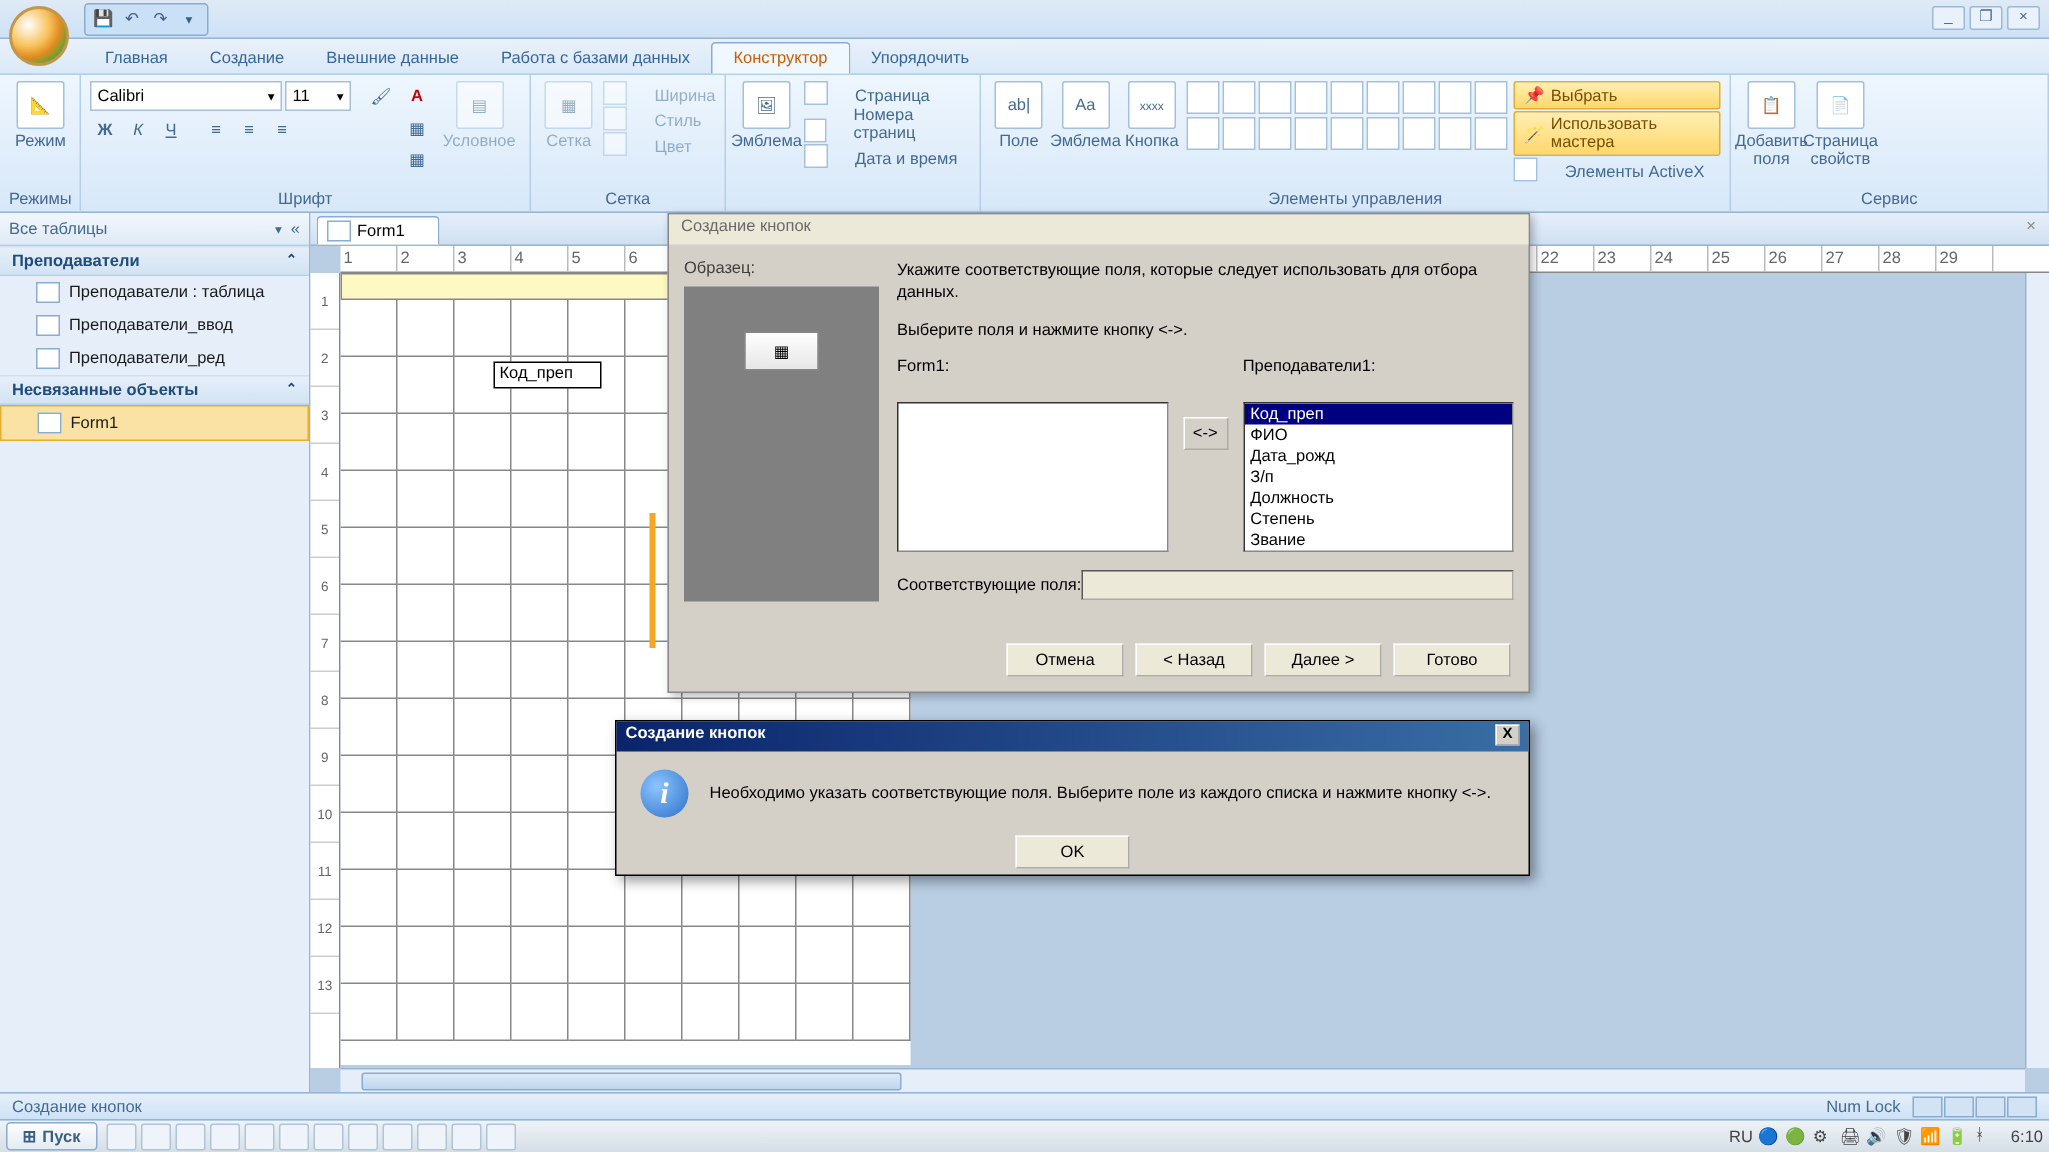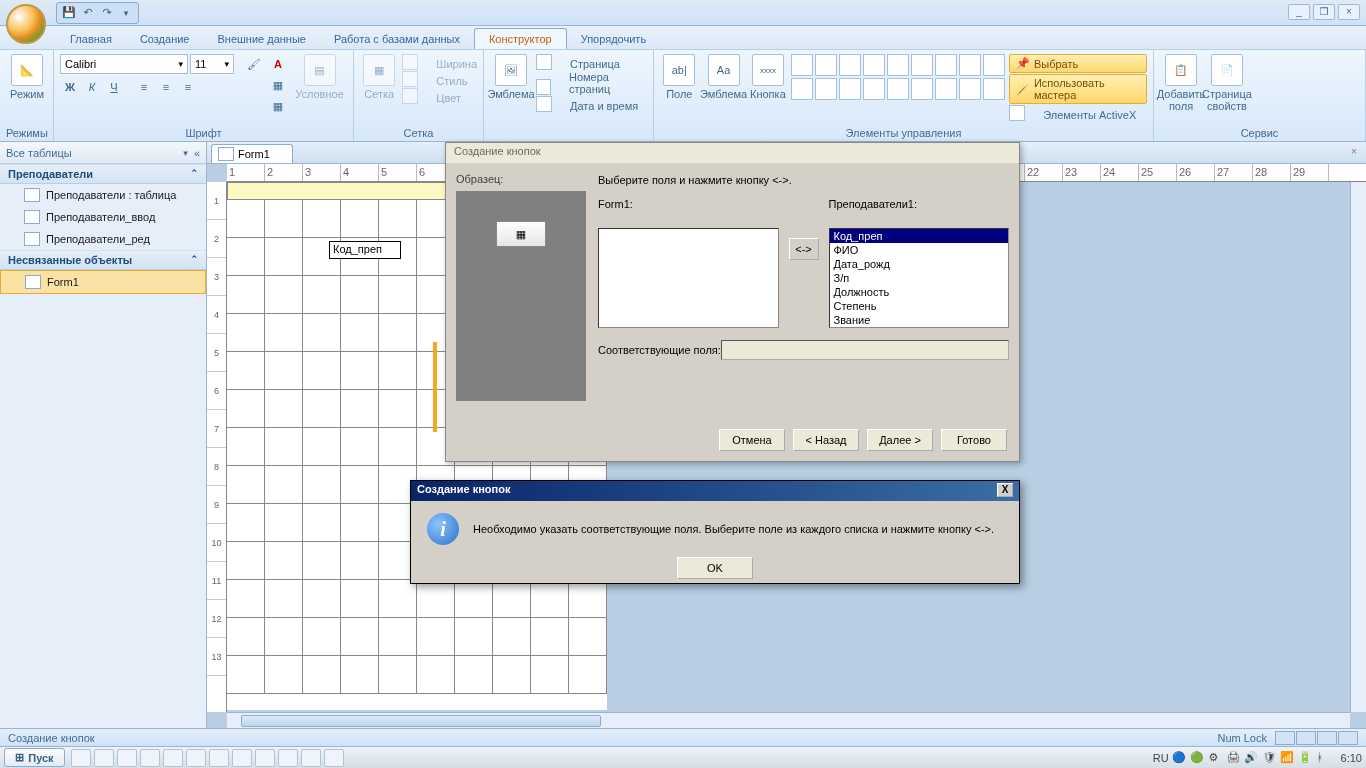--- a/index.html
+++ b/index.html
@@ -80,21 +80,21 @@
 .wiz-cols { display:flex; gap:10px; align-items:flex-start; }
 .wiz-col { flex:1; }
 .wiz-lbl { margin-bottom:18px; }
 .listbox { width:100%; height:100px; background:#fff; border:1px inset #888; overflow:auto; }
 .listbox .li { padding:1px 4px; cursor:default; }
 .listbox .li.sel { background:#000080; color:#fff; }
 .move-btn { width:30px; height:22px; border:1px outset #fff; background:#d4d0c8; margin-top:40px; }
 .wiz-matchrow { display:flex; align-items:center; gap:0; margin-top:12px; }
 .wiz-match-box { flex:1; height:20px; background:#ece9d8; border:1px inset #aaa; }
 .wiz-buttons { position:absolute; bottom:10px; right:12px; display:flex; gap:8px; }
-.dlg-btn { width:66px; height:22px; background:#ece9d8; border:1px outset #fff; cursor:default; }
+.dlg-btn { width:78px; height:22px; background:#ece9d8; border:1px outset #fff; cursor:default; }
 
 
 .alert { position:absolute; left:410px; top:480px; width:610px; height:104px; background:#d4d0c8; border:1px solid #000; box-shadow:3px 3px 8px rgba(0,0,0,0.4); z-index:60; }
 .alert-title { height:20px; background:linear-gradient(90deg,#0a246a,#3a6ea5); color:#fff; padding:2px 6px; font-weight:bold; font-size:11px; display:flex; justify-content:space-between; }
 .alert-close { width:16px; height:14px; background:#d4d0c8; border:1px outset #fff; color:#000; text-align:center; line-height:12px; font-size:10px; font-weight:bold; }
 .alert-body { display:flex; align-items:center; gap:14px; padding:12px 16px; }
 .info-ico { width:32px; height:32px; border-radius:50%; background:radial-gradient(circle at 35% 35%,#8ec5ff,#2a6fc9); display:flex;align-items:center;justify-content:center;color:#fff;font-weight:bold;font-size:20px;font-family:Georgia,serif; font-style:italic; }
 .alert-btns { text-align:center; }
 .alert-btn { width:76px; height:22px; background:#ece9d8; border:1px outset #fff; }
 
@@ -506,20 +506,21 @@
 <div class="wizard">
   <div class="wiz-title">Создание кнопок</div>
   <div class="wiz-body">
     <div class="wiz-sample">
       <div class="wiz-sample-lbl">Образец:</div>
       <div class="wiz-sample-box">
         <div class="wiz-sample-btn">▦</div>
       </div>
     </div>
     <div class="wiz-right">
+      <div class="wiz-text">Укажите соответствующие поля, которые следует использовать для отбора данных.</div>
       <div class="wiz-text">Выберите поля и нажмите кнопку &lt;-&gt;.</div>
       <div class="wiz-cols">
         <div class="wiz-col">
           <div class="wiz-lbl">Form1:</div>
           <div class="listbox"></div>
         </div>
         <button class="move-btn">&lt;-&gt;</button>
         <div class="wiz-col">
           <div class="wiz-lbl">Преподаватели1:</div>
           <div class="listbox">

